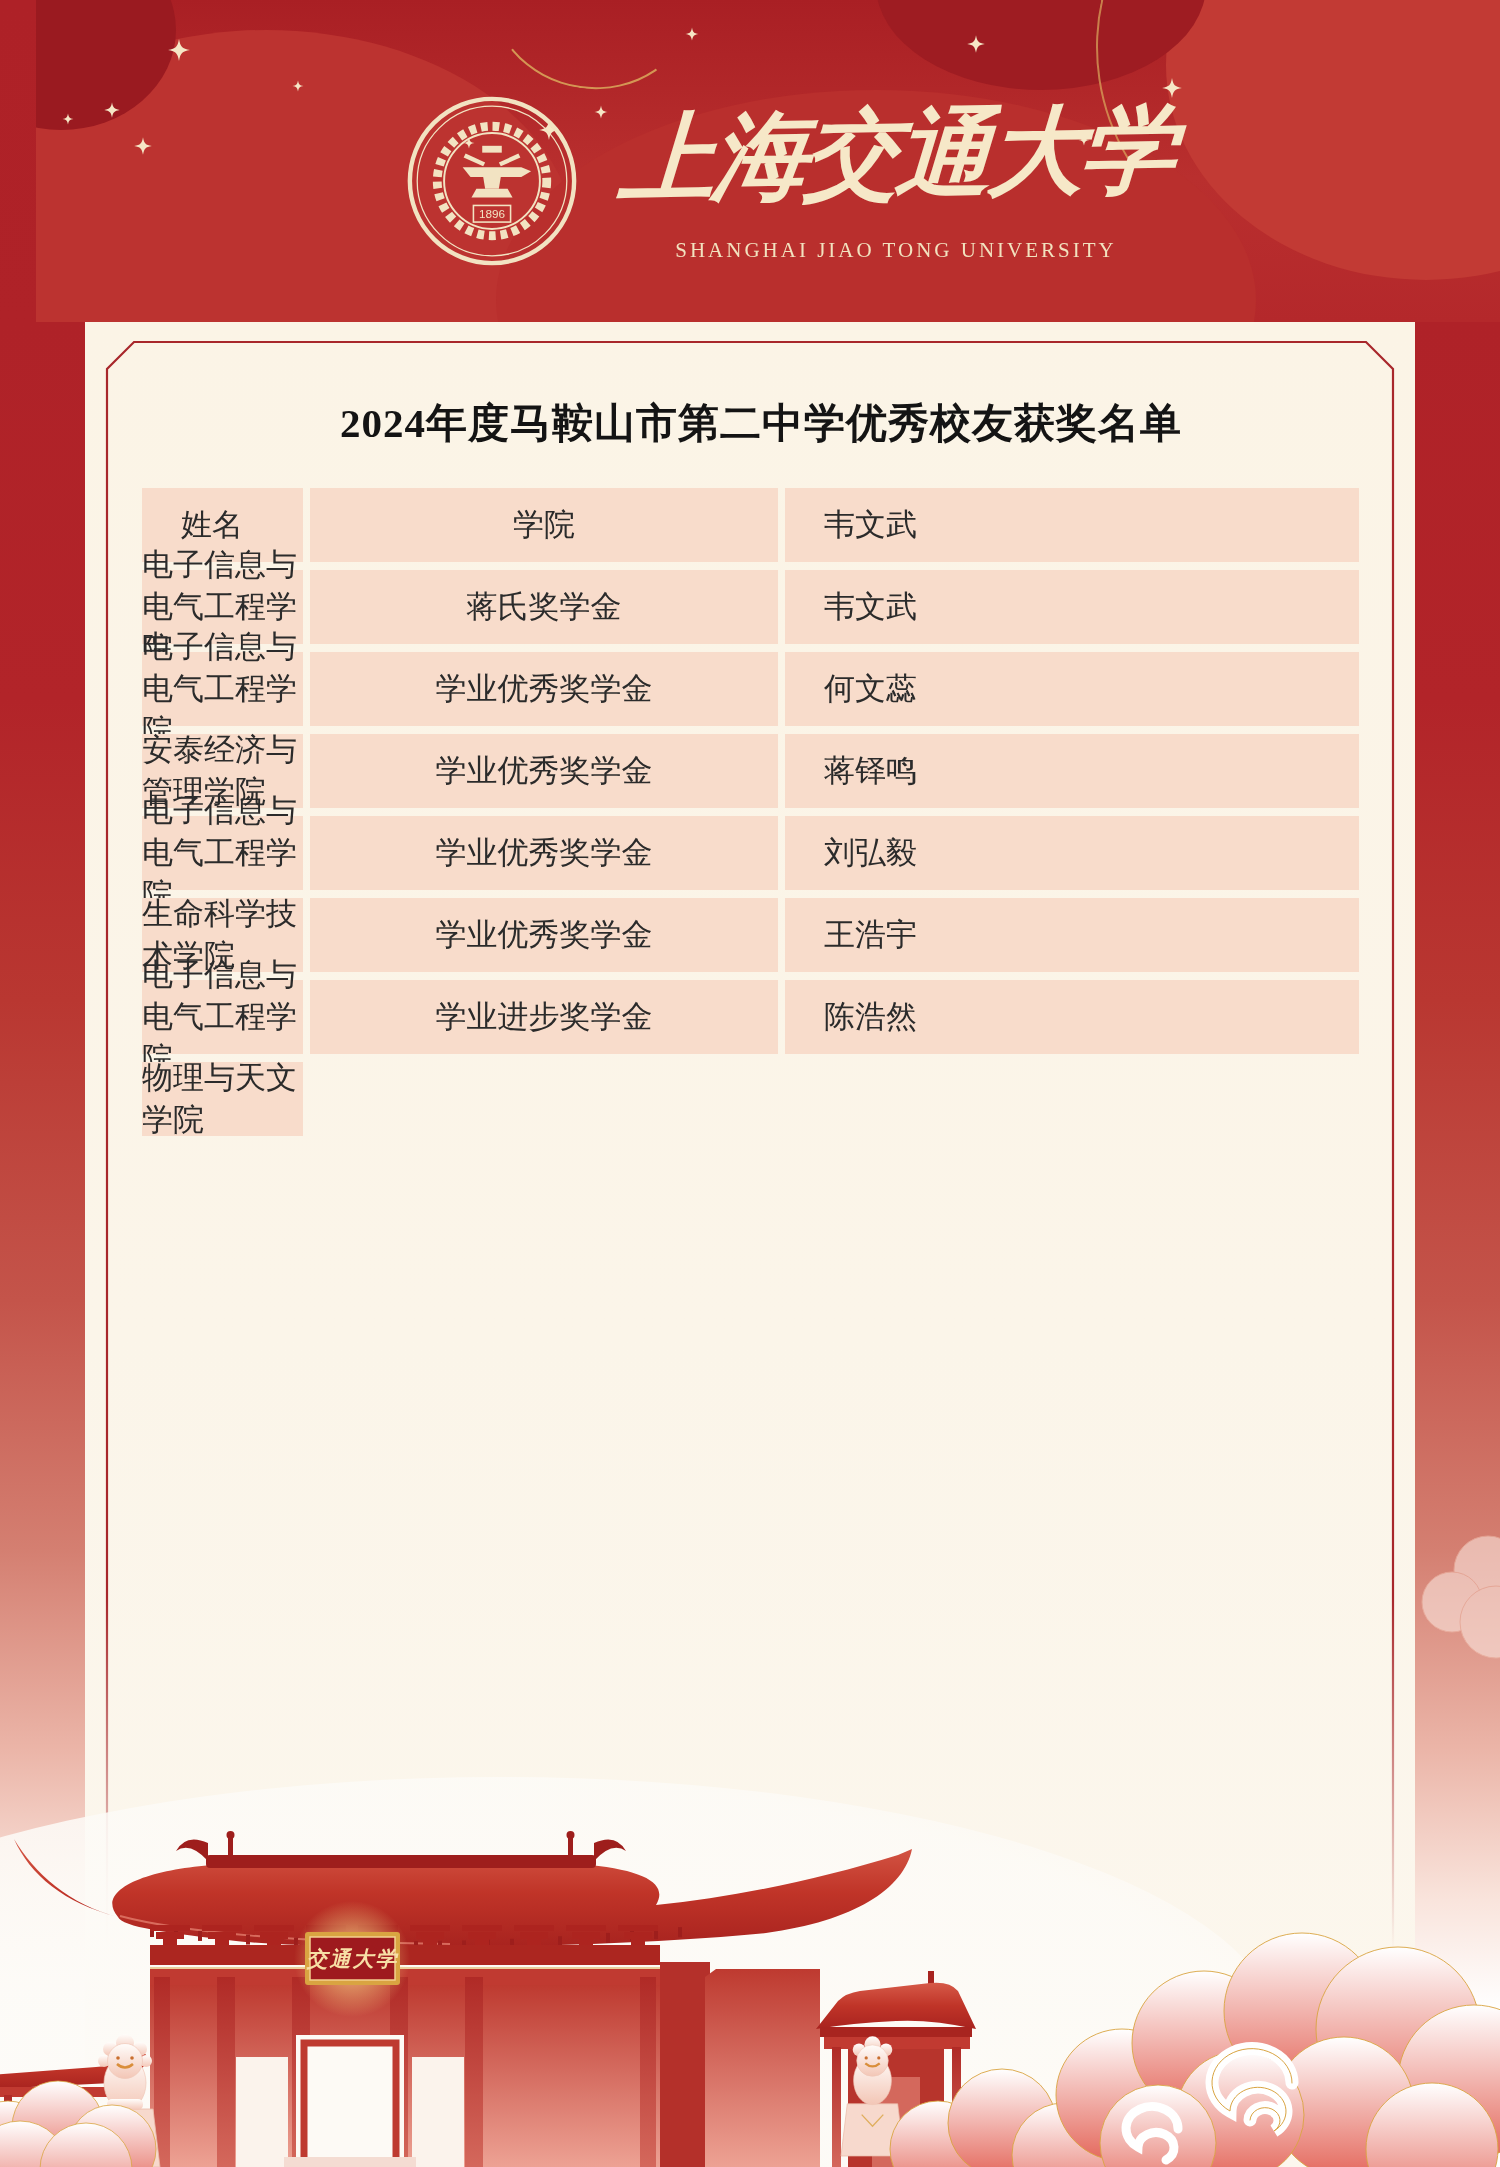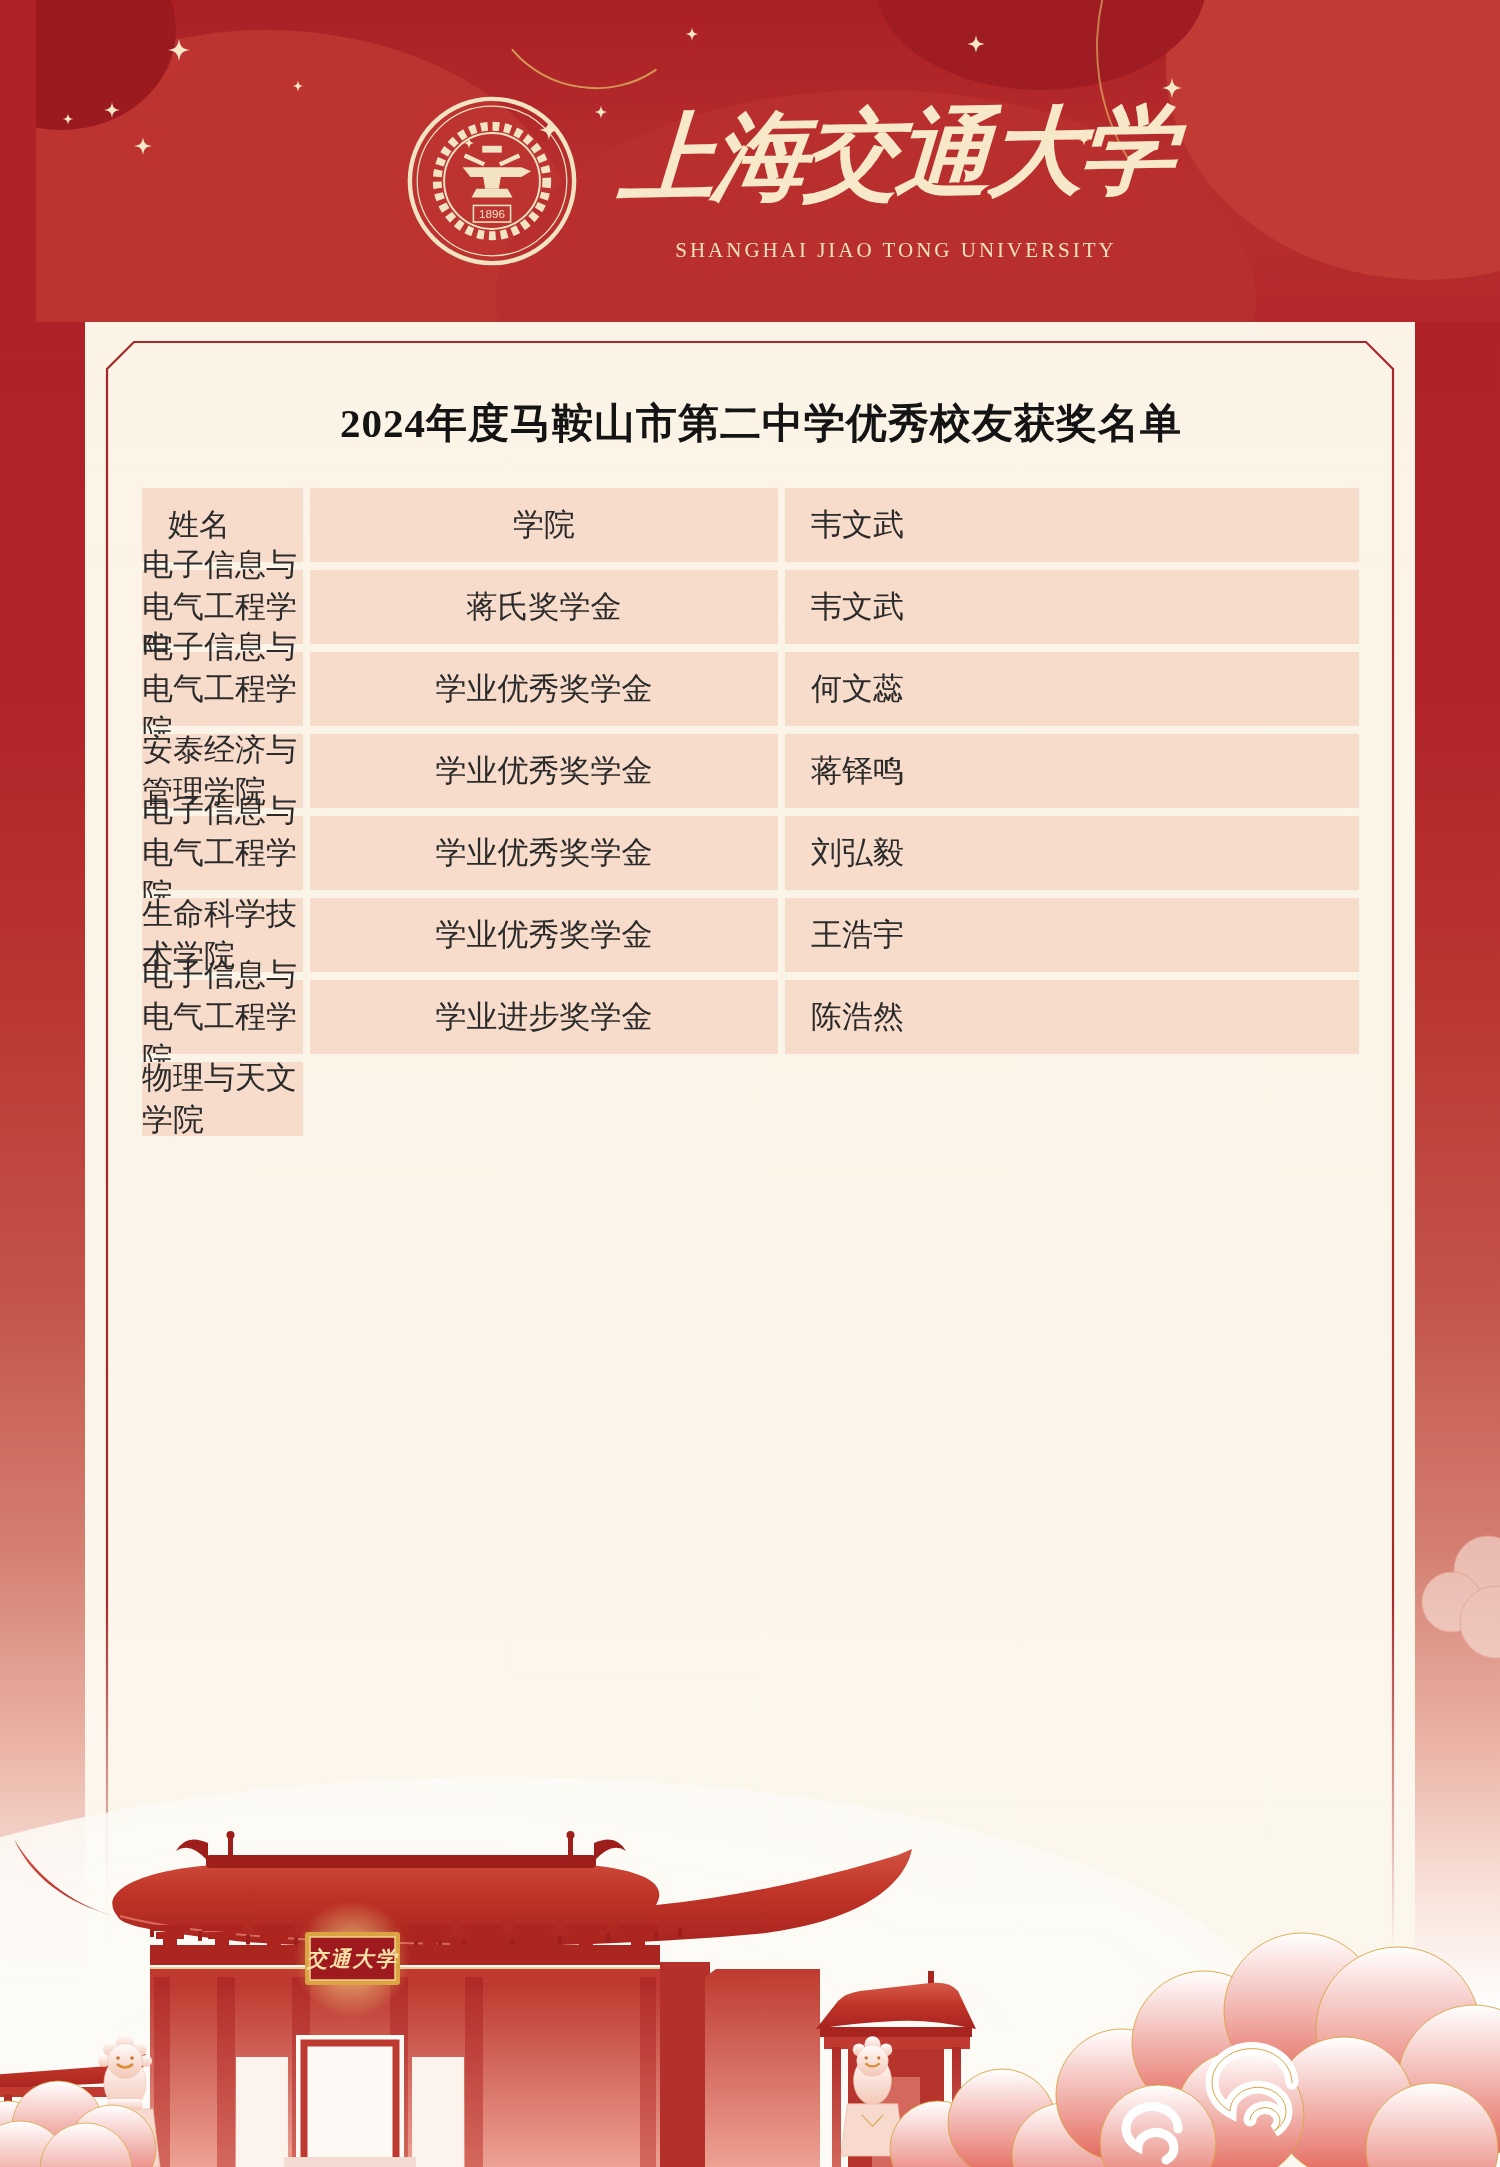--- a/index.html
+++ b/index.html
@@ -40,21 +40,21 @@
 
   
   .card-title{position:absolute;left:85px;top:396px;width:1330px;text-align:center;z-index:3;
     font-family:"Liberation Serif",serif;font-weight:700;font-size:41px;color:#141414;letter-spacing:1px;margin-left:11px;}
 
   
   .award-table{position:absolute;left:142px;top:488px;width:1215px;z-index:3;background:transparent;
     display:grid;grid-template-columns:161px 468px 574px;grid-auto-rows:74px;column-gap:7px;row-gap:8px;}
   .cell{background:#F8DCCB;display:flex;align-items:center;justify-content:center;
     font-size:31px;color:#2B2B2B;font-family:"Liberation Sans",sans-serif;}
-  .cell.name{justify-content:flex-start;padding-left:26px;}
+  .cell.name{justify-content:flex-start;padding-left:39px;}
 
   
   .mid-cloud{position:absolute;left:1400px;top:1530px;z-index:2;opacity:.55;}
 
   
   .gate-svg{position:absolute;left:0;top:1777px;width:1500px;height:390px;z-index:4;}
 </style>
 </head>
 <body>
 

